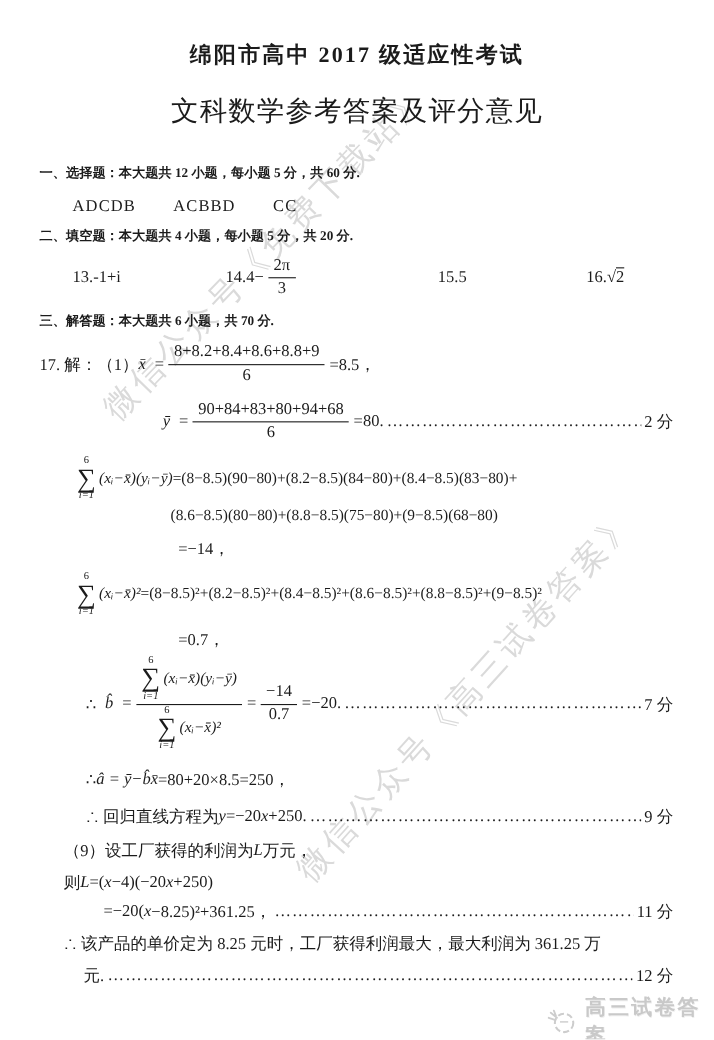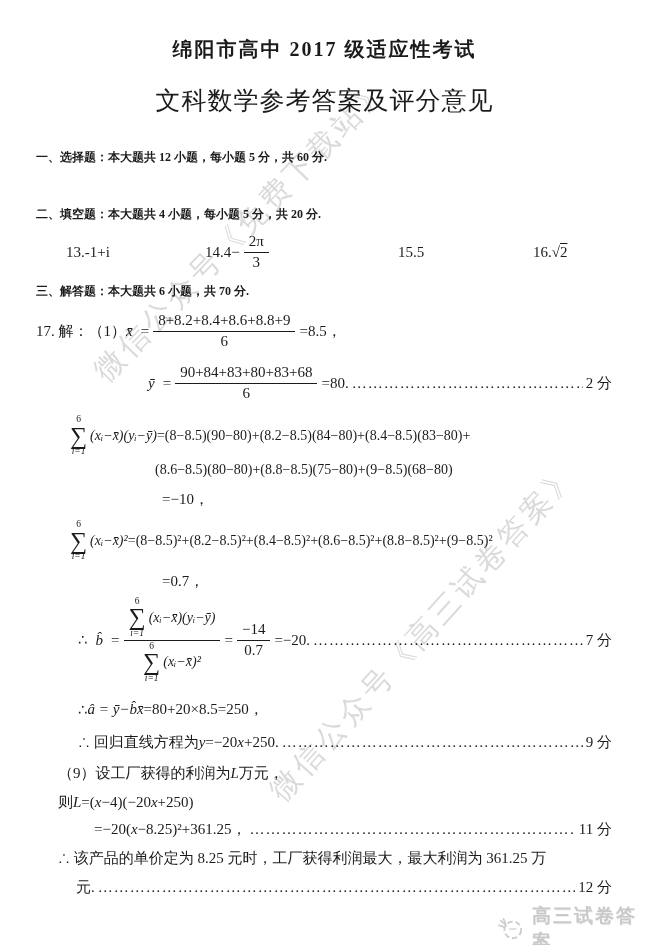--- a/index.html
+++ b/index.html
@@ -39,20 +39,25 @@
 
 <div class="page">
 
   <div class="wm" style="left:100px;top:356px;transform:rotate(-46deg);">微信公众号《免费下载站》</div>
   <div class="wm" style="left:276px;top:776px;transform:rotate(-48deg);">微信公众号《高三试卷答案》</div>
 
   <div class="abs title" style="top:36px;left:0;">绵阳市高中 2017 级适应性考试</div>
   <div class="abs subtitle" style="top:84px;left:0;">文科数学参考答案及评分意见</div>
 
   <div class="abs hd" style="top:149px;left:36px;">一、选择题：本大题共 12 小题，每小题 5 分，共 60 分.</div>
+  <div class="abs eq" style="top:180px;left:66px;gap:34px;letter-spacing:1px;">
+    <span>ADCDB</span>
+    <span>ACBBD</span>
+    <span>CC</span>
+  </div>
 
   <div class="abs hd" style="top:206px;left:36px;">二、填空题：本大题共 4 小题，每小题 5 分，共 20 分.</div>
 
   <div class="abs eq" style="top:228px;left:66px;height:48px;">
     <span>13. </span>
     <span>-1+i</span>
   </div>
   <div class="abs eq" style="top:228px;left:205px;height:48px;">
     <span>14. </span>
     <span>4−</span>
@@ -83,42 +88,42 @@
       <span class="fden">6</span>
     </span>
     <span>=8.5，</span>
   </div>
 
   <div class="abs eq" style="top:357px;left:148px;right:37px;height:52px;">
     <span class="it">ȳ</span>
     <span class="gap"></span>
       <span>=</span>
     <span class="frac">
-      <span class="fnum">90+84+83+80+83+68</span>
+      <span class="fnum">90+84+83+80+94+68</span>
       <span class="fden">6</span>
     </span>
     <span>=80.</span>
     <span class="leader">………………………………………………………………………………………………………………………………</span>
     <span class="score">2 分</span>
   </div>
 
   <div class="abs eq sm" style="top:412px;left:70px;height:48px;">
     <span class="sumop">
       <span class="stop">6</span>
       <span class="ssig">∑</span>
       <span class="sbot">i=1</span>
     </span>
     <span class="it">(xᵢ−x̄)(yᵢ−ȳ)</span>
     <span>=(8−8.5)(90−80)+(8.2−8.5)(84−80)+(8.4−8.5)(83−80)+</span>
   </div>
   <div class="abs eq sm" style="top:462px;left:155px;">
     <span>(8.6−8.5)(80−80)+(8.8−8.5)(75−80)+(9−8.5)(68−80)</span>
   </div>
   <div class="abs eq" style="top:490px;left:162px;">
-    <span>=−10，</span>
+    <span>=−14，</span>
   </div>
 
   <div class="abs eq sm" style="top:517px;left:70px;height:48px;">
     <span class="sumop">
       <span class="stop">6</span>
       <span class="ssig">∑</span>
       <span class="sbot">i=1</span>
     </span>
     <span class="it">(xᵢ−x̄)²</span>
     <span>=(8−8.5)²+(8.2−8.5)²+(8.4−8.5)²+(8.6−8.5)²+(8.8−8.5)²+(9−8.5)²</span>

